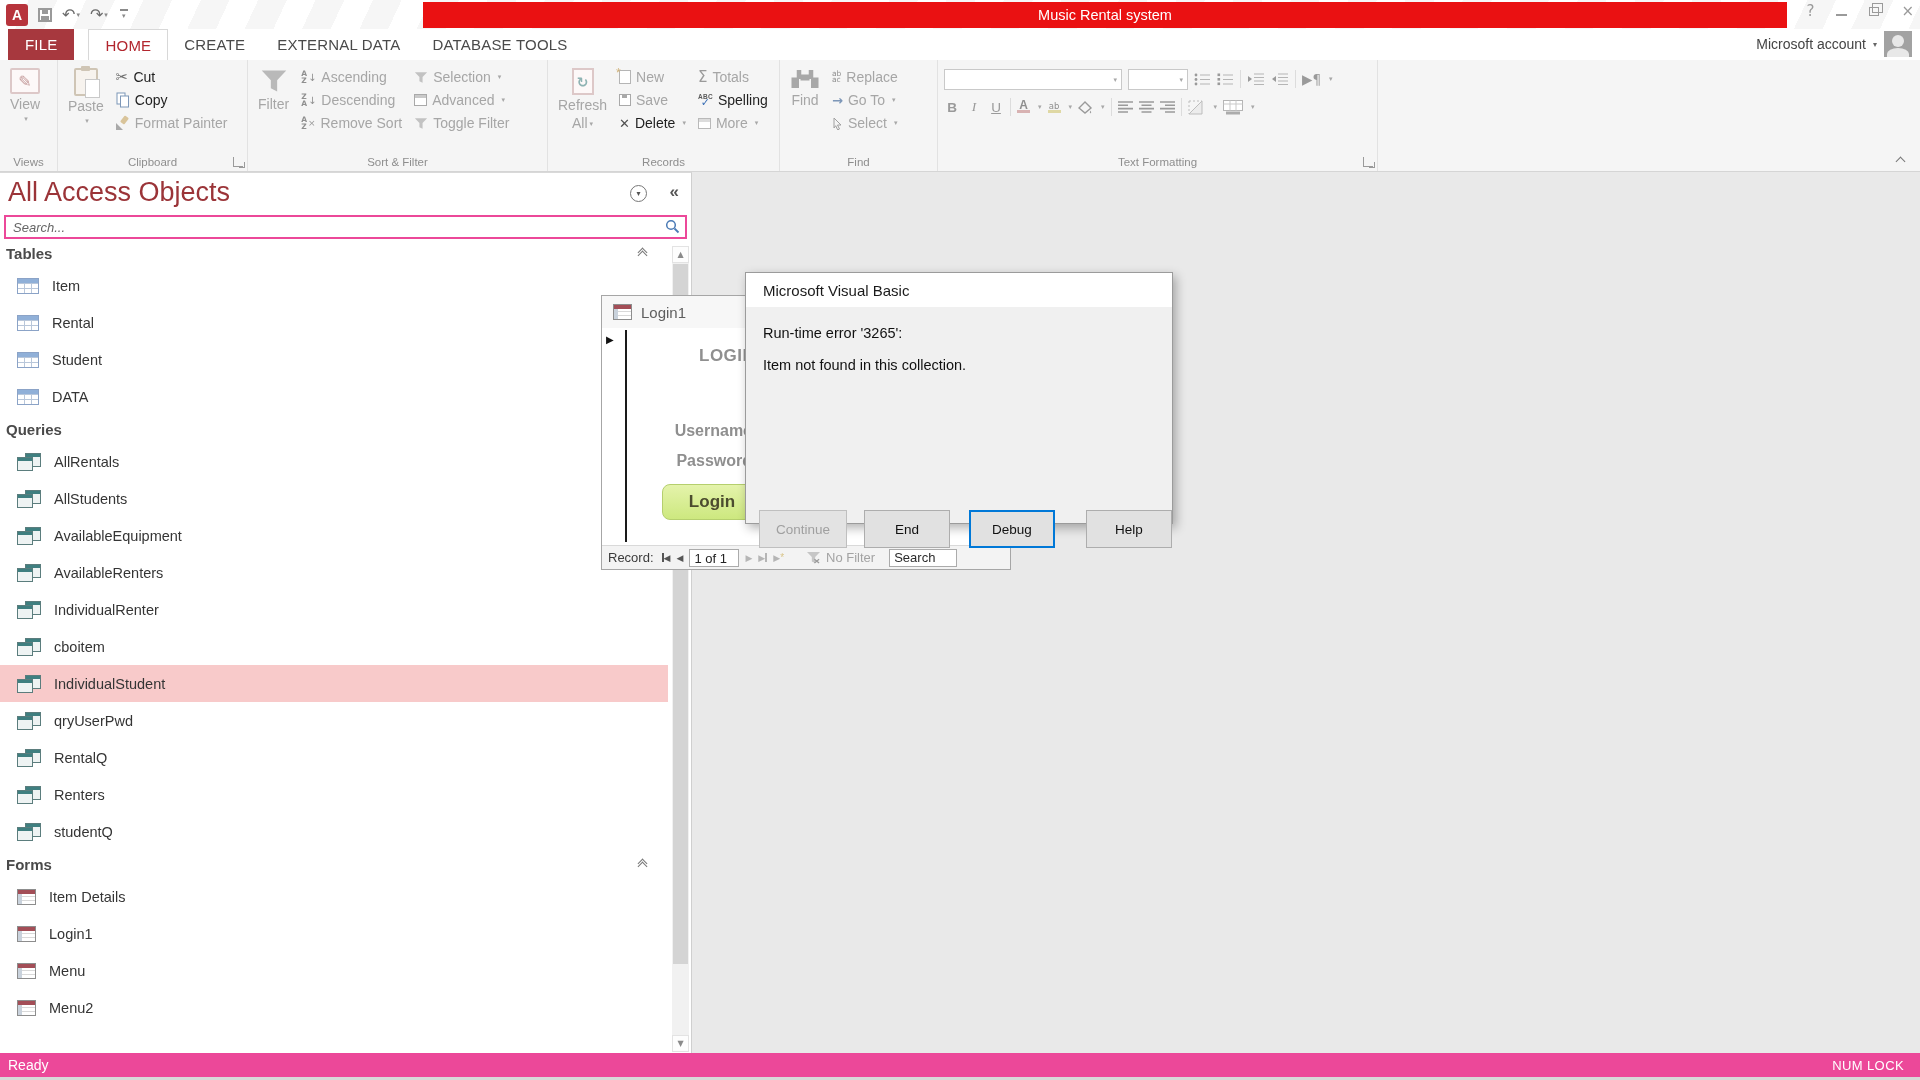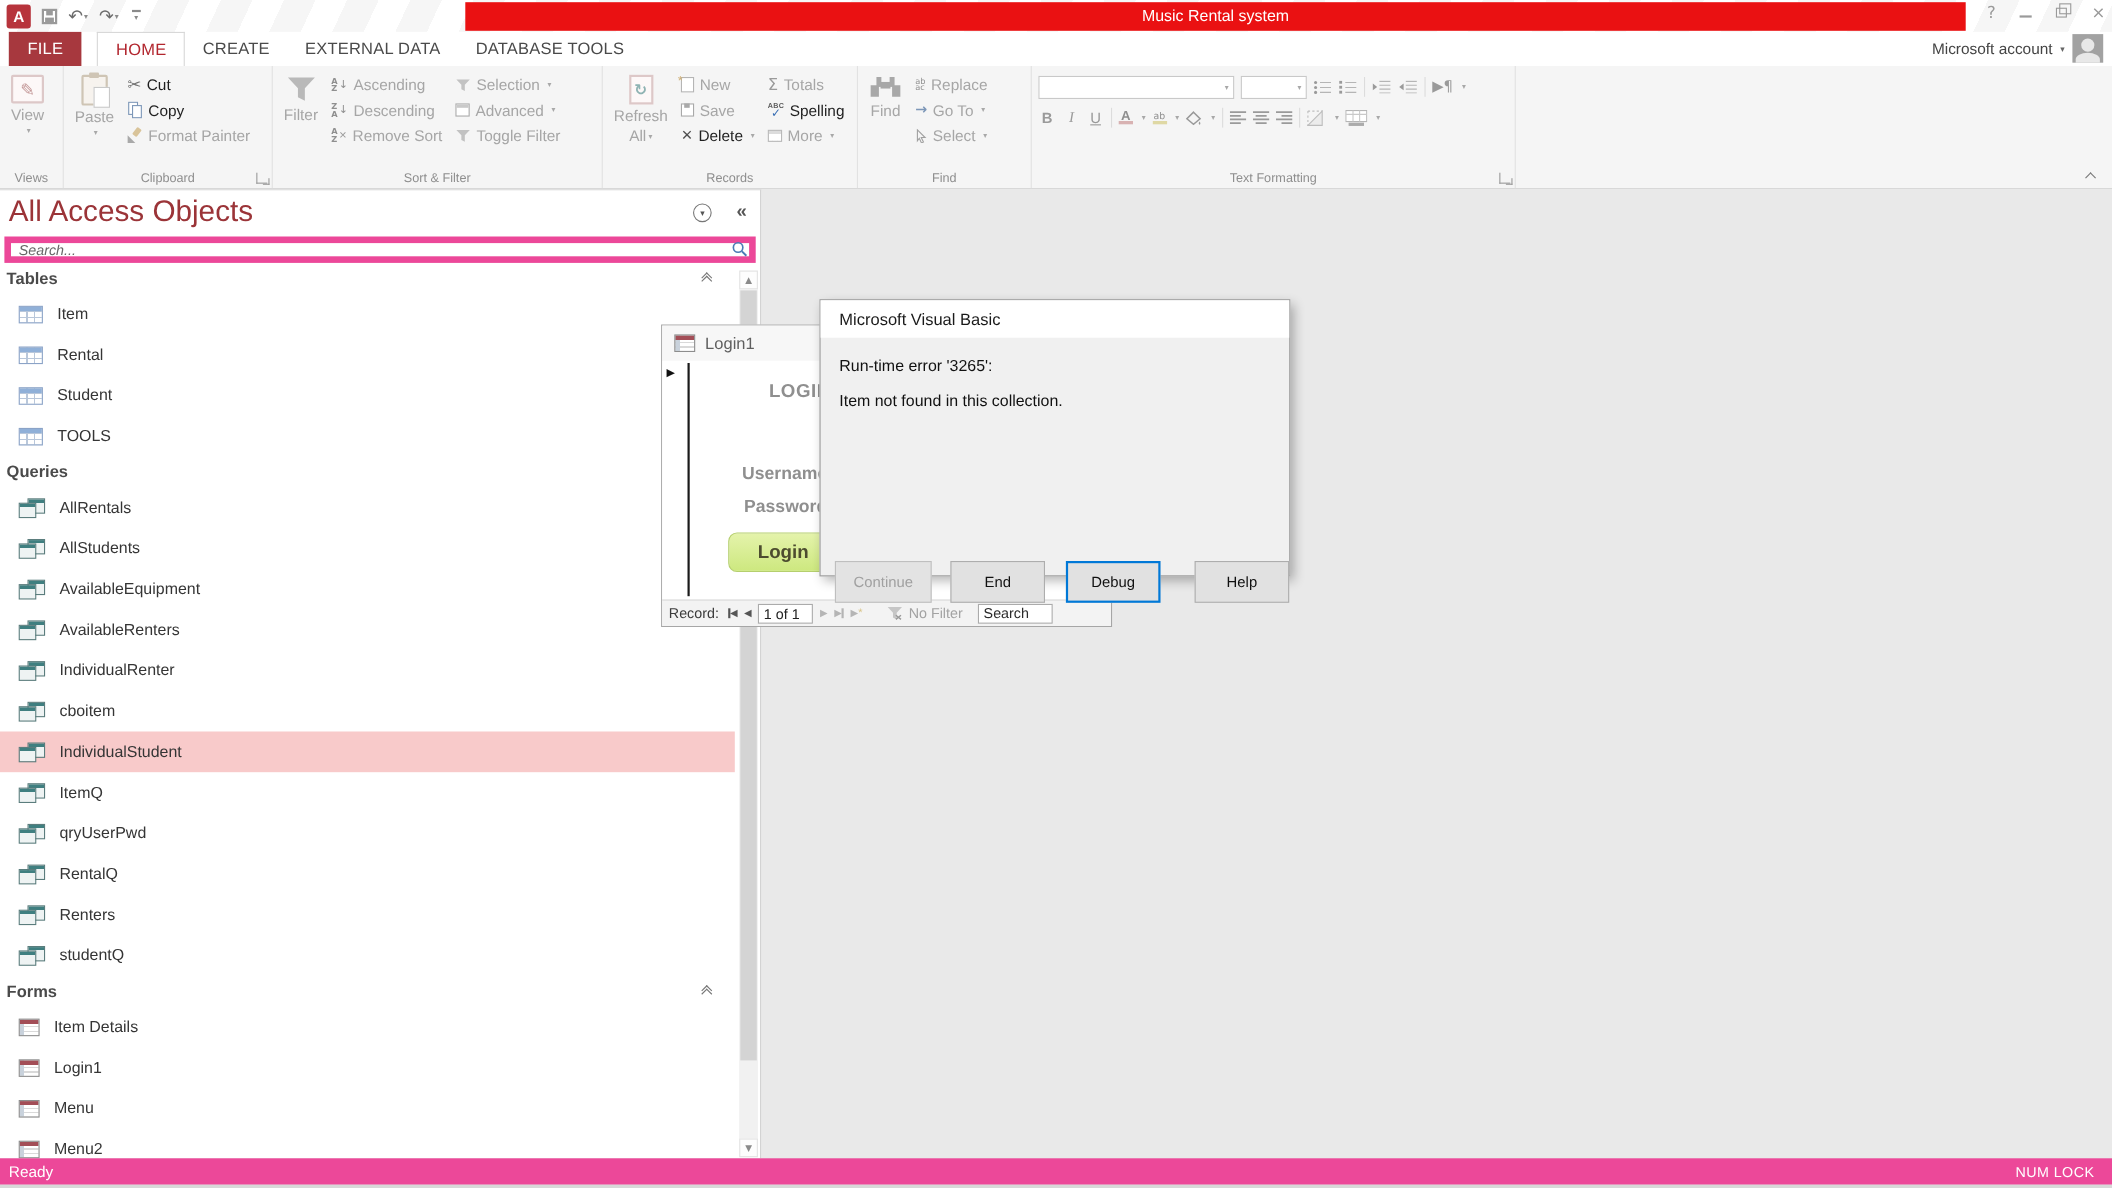--- a/index.html
+++ b/index.html
@@ -112,21 +112,21 @@
   .workspace { position:absolute; left:0; top:172px; width:1920px; height:881px; background:#e9e9e9; }
 
   
   .sidebar { position:absolute; left:0; top:0; width:692px; height:881px; background:#fff; border-right:1px solid #cfcfcf; border-top:1px solid #d9d9d9; }
   .navhead { position:relative; height:40px; }
   .navtitle { position:absolute; left:8px; top:4px; font-size:27px; color:#9b3438; }
   .circaret { position:absolute; right:44px; top:12px; width:17px; height:17px; border:1px solid #777; border-radius:50%;
     display:flex; align-items:center; justify-content:center; font-size:8px; color:#555; }
   .shutter { position:absolute; right:12px; top:9px; font-size:17px; color:#555; font-weight:bold; }
   .navsearch { position:relative; margin:2px 4px 0 4px; height:24px; }
-  .navsearch input { width:100%; height:24px; border:6px solid #ec4899; padding:0 26px 0 7px; font-size:13px; font-family:"Liberation Sans",sans-serif; outline:none; }
+  .navsearch input { width:100%; height:24px; border:2px solid #ec4899; padding:0 26px 0 7px; font-size:13px; font-family:"Liberation Sans",sans-serif; outline:none; }
   .navsearch input::placeholder { font-style:italic; color:#666; }
   .navsearch .lens { position:absolute; right:7px; top:4px; }
   .navlist { position:absolute; left:0; top:66px; width:668px; }
   .navgrp { position:relative; height:28px; display:flex; align-items:center; padding-left:6px; }
   .navgrp span { font-size:15px; font-weight:bold; color:#4a4a4a; }
   .grpchev { position:absolute; right:22px; top:10px; }
   .navitem { height:37px; display:flex; align-items:center; gap:13px; padding-left:17px; }
   .navitem span.lbl { font-size:14.5px; color:#353535; }
   .navitem.selected { background:#f8caca; }
   .ictable { width:22px; height:16px; border:1px solid #8ba3c7;
@@ -533,21 +533,21 @@
       <div class="navitem">
           <span class="ictable"></span>
           <span class="lbl">Rental</span>
         </div>
       <div class="navitem">
           <span class="ictable"></span>
           <span class="lbl">Student</span>
         </div>
       <div class="navitem">
           <span class="ictable"></span>
-          <span class="lbl">TOOLS</span>
+          <span class="lbl">DATA</span>
         </div>
 
       <div class="navgrp">
         <span>Queries</span>
       </div>
       <div class="navitem">
           <span class="icquery"></span>
           <span class="lbl">AllRentals</span>
         </div>
       <div class="navitem">
@@ -566,24 +566,20 @@
           <span class="icquery"></span>
           <span class="lbl">IndividualRenter</span>
         </div>
       <div class="navitem">
           <span class="icquery"></span>
           <span class="lbl">cboitem</span>
         </div>
       <div class="navitem selected">
           <span class="icquery"></span>
           <span class="lbl">IndividualStudent</span>
-        </div>
-      <div class="navitem">
-          <span class="icquery"></span>
-          <span class="lbl">ItemQ</span>
         </div>
       <div class="navitem">
           <span class="icquery"></span>
           <span class="lbl">qryUserPwd</span>
         </div>
       <div class="navitem">
           <span class="icquery"></span>
           <span class="lbl">RentalQ</span>
         </div>
       <div class="navitem">

